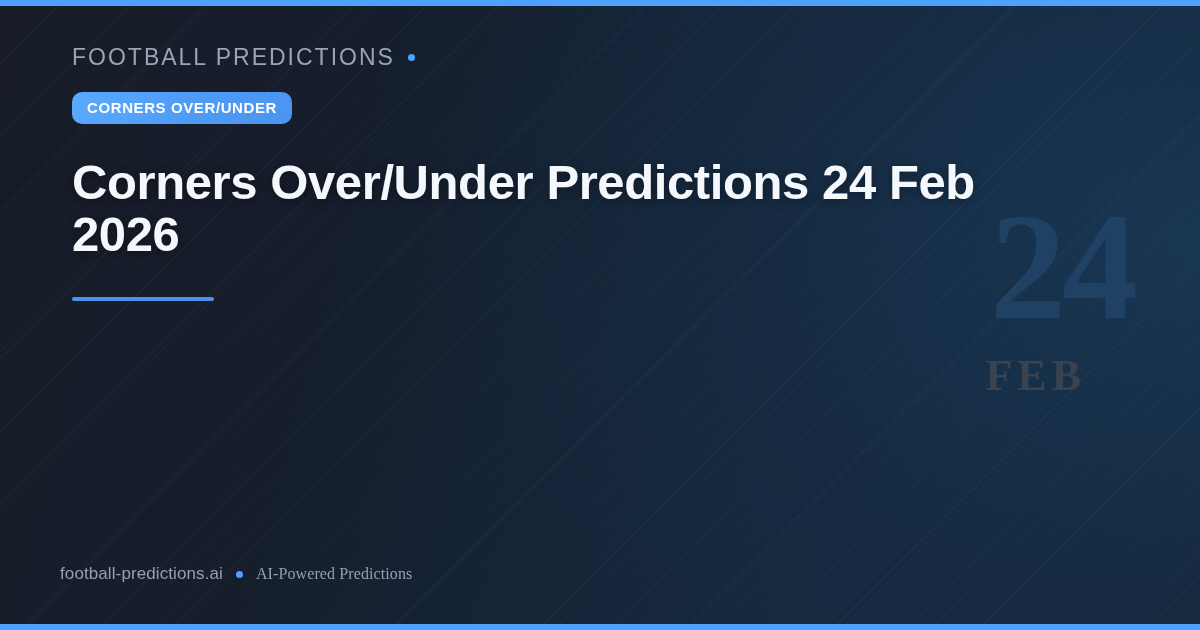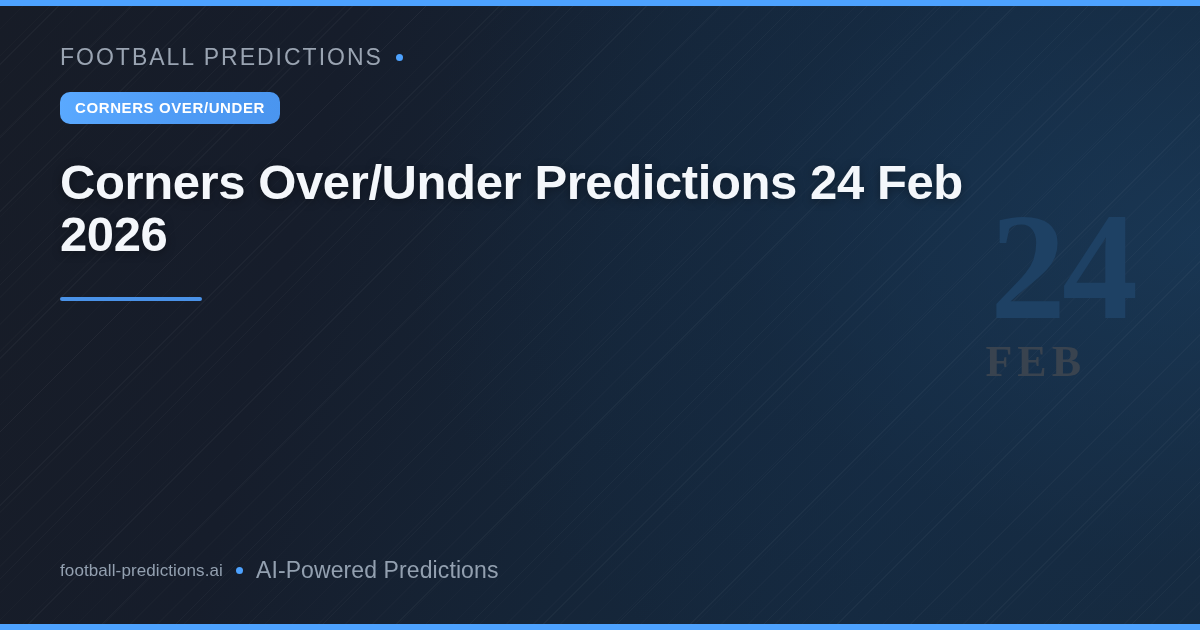--- a/index.html
+++ b/index.html
@@ -74,28 +74,28 @@
     letter-spacing:-4px;
     color:#1e4164;
     line-height:0.92;
   }
   .wm-month {
     display:block;
     font-size:44px;
     font-weight:700;
     letter-spacing:5px;
     color:#39434f;
-    margin-top:2px;
+    margin-top:16px;
     margin-right:48px;
   }
 
   
   .content {
     position:absolute;
-    left:60px;
+    left:72px;
     top:40px;
     width:960px;
     z-index:3;
   }
 
   .eyebrow {
     display:flex;
     align-items:center;
     gap:13px;
     height:34px;
@@ -165,24 +165,25 @@
     white-space:nowrap;
   }
   .footer-dot {
     width:7px;
     height:7px;
     border-radius:50%;
     background:#4da2ff;
     flex:0 0 auto;
   }
   .footer-tag {
-    font-size:23px;
+    font-size:16px;
     color:#93a0b0;
     letter-spacing:0.1px;
     white-space:nowrap;
+    font-family:Liberation Serif, serif;
   }
 </style>
 </head>
 <body>
 
 <div class="og-card">
 
   <div class="texture"></div>
   <div class="texture2"></div>
 

